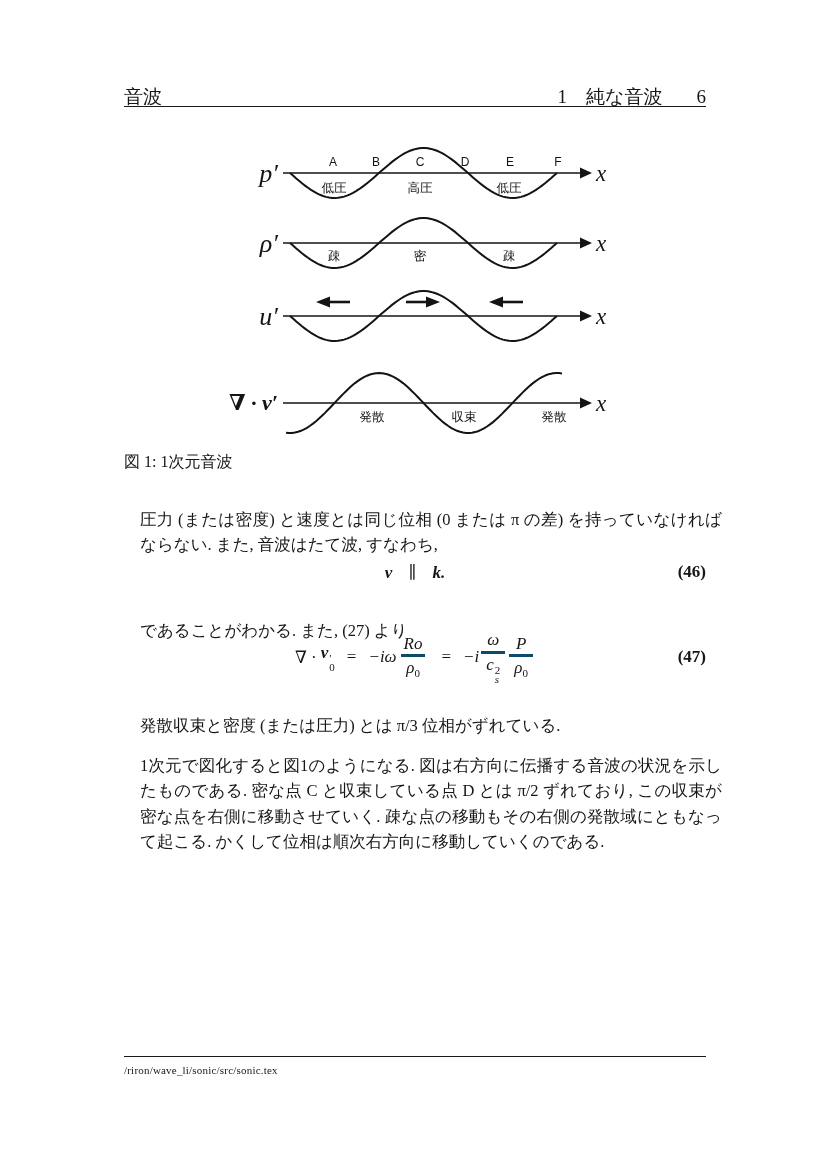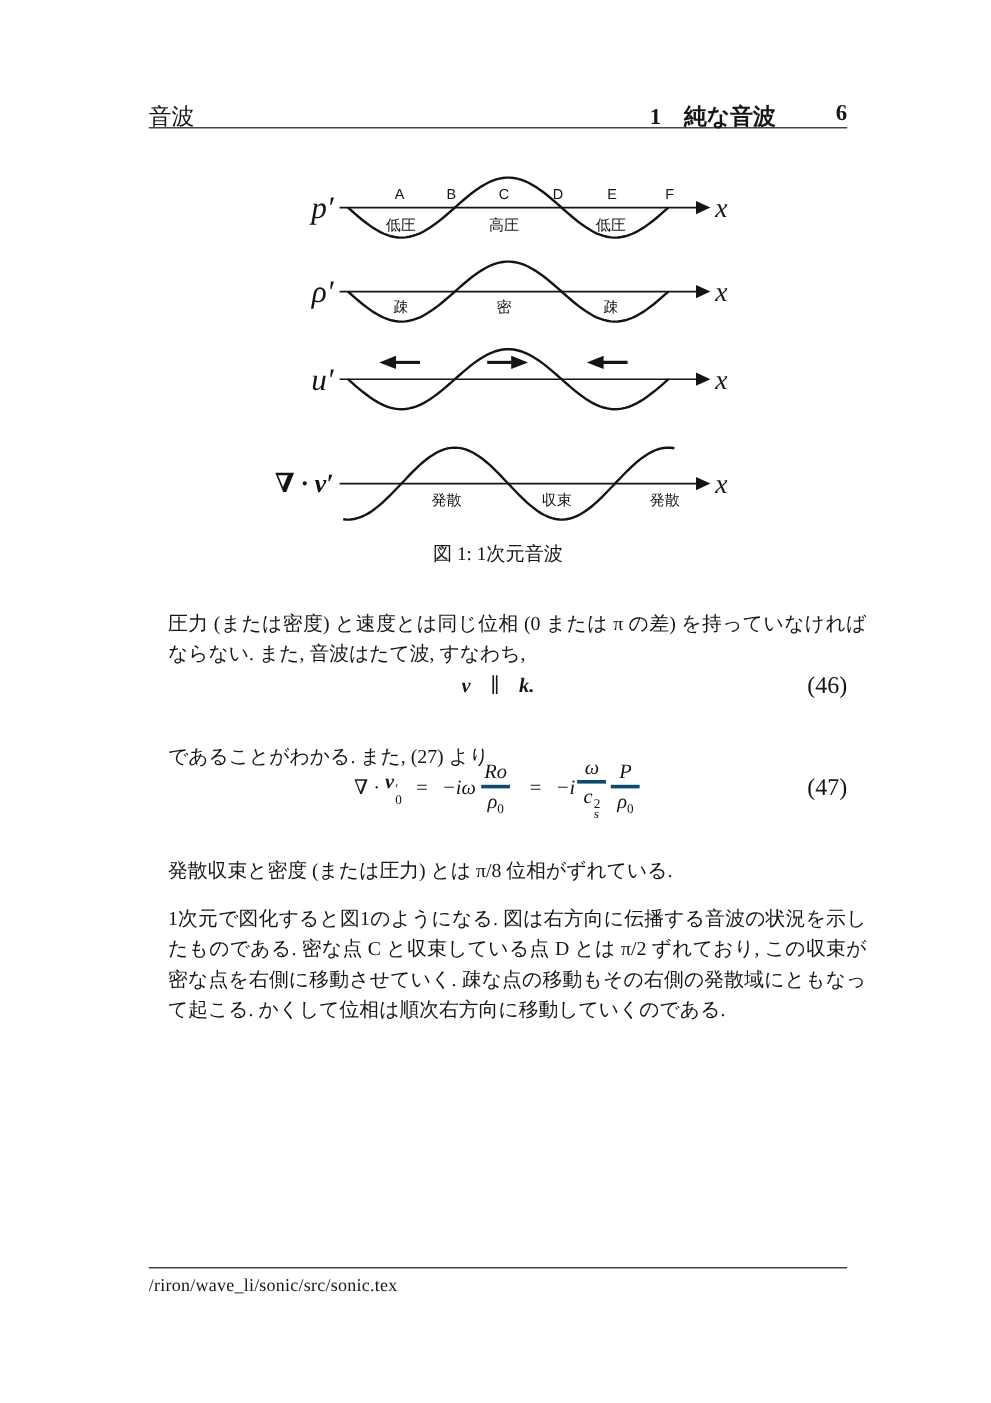--- a/index.html
+++ b/index.html
@@ -5,64 +5,64 @@
   html,body{margin:0;padding:0;}
   body{
     width:826px;height:1169px;position:relative;background:#ffffff;
     font-family:"Liberation Serif","DejaVu Serif",serif;color:#161616;
     overflow:hidden;
   }
   .abs{position:absolute;}
 
   
   .header{left:124px;top:84px;width:582px;display:flex;justify-content:space-between;align-items:baseline;font-size:19px;}
-  .header-right{display:flex;align-items:flex-start;gap:50px;font-weight:bold;}
+  .header-right{display:flex;align-items:center;gap:34px;font-weight:normal;}
   .header-rule{left:124px;top:106px;width:582px;border-top:1px solid #1a1a1a;height:0;}
 
   
   .figure-svg{left:190px;top:130px;}
   .wave-curve{fill:none;stroke:#141414;stroke-width:2;}
   .axis-line{stroke:#141414;stroke-width:1.3;}
   .axis-head{fill:#141414;}
   .wave-label{font-family:"Liberation Serif","DejaVu Serif",serif;font-style:italic;font-size:26px;fill:#141414;}
   .wave-label-small{font-family:"Liberation Serif","DejaVu Serif",serif;font-style:italic;font-weight:bold;font-size:22px;fill:#141414;}
   .x-label{font-family:"Liberation Serif","DejaVu Serif",serif;font-style:italic;font-size:23px;fill:#141414;}
   .marker-label{font-family:"Liberation Sans","DejaVu Sans",sans-serif;font-size:12px;fill:#141414;text-anchor:middle;}
   .region-label{font-family:"Liberation Serif","DejaVu Serif",serif;font-size:12.5px;fill:#141414;text-anchor:middle;}
   .vel-arrow-line{stroke:#141414;stroke-width:2.6;}
   .vel-arrow-head{fill:#141414;}
 
-  .caption{left:124px;top:452px;width:582px;text-align:center;font-size:16px;}
+  .caption{left:124px;top:452px;width:582px;text-align:left;font-size:16px;}
 
   
   .para{left:124px;width:582px;font-size:16.5px;line-height:25.5px;text-align:justify;margin-left:16px;}
   .p1{top:490px;}
   .p2{top:601px;}
   .p3{top:696px;}
   .p4{top:736px;}
 
   
   .equation{left:124px;width:582px;display:flex;align-items:center;justify-content:center;font-size:17px;}
   .eq46{top:558px;height:28px;}
   .eq47{top:630px;height:54px;}
-  .eq-num{position:absolute;right:0;top:50%;transform:translateY(-50%);font-style:normal;font-size:20px;}
+  .eq-num{position:absolute;right:0;top:50%;transform:translateY(-50%);font-style:normal;font-size:17px;font-weight:bold;}
   .mi{font-style:italic;}
   .mbf{font-style:italic;font-weight:bold;}
   .rel{margin:0 12px;}
   .frac{display:inline-flex;flex-direction:column;align-items:center;vertical-align:middle;margin:0 2px;line-height:1.15;}
   .frac .num{padding:0 5px 1px;}
   .frac .den{border-top:3px solid #0c4a6e;padding:1px 5px 0;}
   .stack{display:inline-flex;flex-direction:column;align-items:flex-start;font-size:11px;line-height:9px;vertical-align:-4px;margin-left:1px;}
   .stack .tp{height:9px;}
   sub.small{font-size:11px;}
 
   
   .footer-rule{left:124px;top:1056px;width:582px;border-top:1px solid #1a1a1a;height:0;}
   .footer{left:124px;top:1064px;width:582px;display:flex;justify-content:space-between;align-items:baseline;font-size:15.5px;}
-  .footer-path{font-size:15px;letter-spacing:0.2px;}
+  .footer-path{font-size:11px;letter-spacing:0.2px;}
 </style>
 </head>
 <body>
 
 <div class="abs header">
   <span>音波</span>
   <span class="header-right">
     <span>1　純な音波</span>
     <span>6</span>
   </span>
@@ -169,19 +169,19 @@
           <span class="mi">s</span>
         </span></span>
   </span>
   <span class="frac">
     <span class="num mi">P</span>
     <span class="den"><span class="mi">ρ</span><sub class="small">0</sub></span>
   </span>
   <span class="eq-num">(47)</span>
 </div>
 
-<p class="abs para p3">発散収束と密度 (または圧力) とは π/8 位相がずれている.</p>
+<p class="abs para p3">発散収束と密度 (または圧力) とは π/3 位相がずれている.</p>
 <p class="abs para p4">1次元で図化すると図1のようになる. 図は右方向に伝播する音波の状況を示したものである. 密な点 C と収束している点 D とは π/2 ずれており, この収束が密な点を右側に移動させていく. 疎な点の移動もその右側の発散域にともなって起こる. かくして位相は順次右方向に移動していくのである.</p>
 
 <div class="abs footer-rule"></div>
 <div class="abs footer">
   <span class="footer-path">/riron/wave_li/sonic/src/sonic.tex</span>
 </div>
 
 </body></html>

